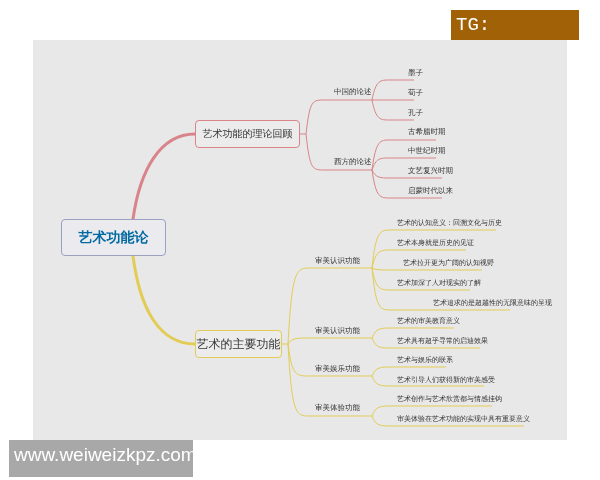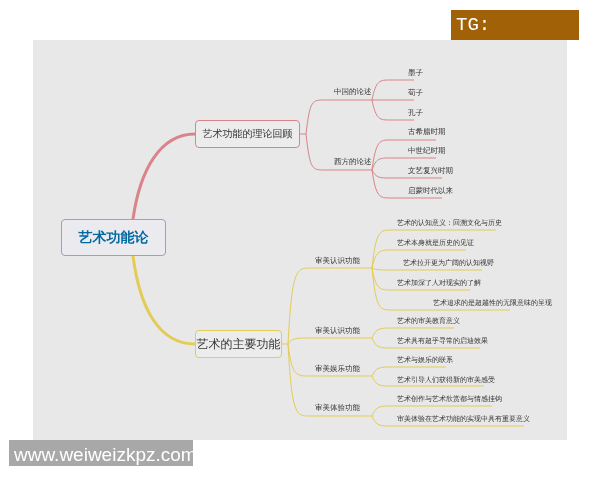--- a/index.html
+++ b/index.html
@@ -2,21 +2,21 @@
 <html><head>
   <meta charset="utf-8">
   <style>
     html, body { margin: 0; padding: 0; background: #ffffff; }
     body { width: 600px; height: 480px; position: relative; overflow: hidden;
            font-family: "DejaVu Sans", "Liberation Sans", sans-serif; }
     .panel { position: absolute; left: 33px; top: 40px; width: 534px; height: 400px; background: #e8e8e8; }
     .wm-top { position: absolute; left: 451px; top: 10px; width: 128px; height: 30px; background: #a16207;
               color: #ffffff; font-family: Liberation Mono, monospace; font-size: 19px; line-height: 30px;
               padding-left: 5px; box-sizing: border-box; }
-    .wm-bottom { position: absolute; left: 9px; top: 440px; width: 184px; height: 26px; background: #a8a8a8;
+    .wm-bottom { position: absolute; left: 9px; top: 440px; width: 184px; height: 37px; background: #a8a8a8;
                  color: #ffffff; font-family: "Liberation Sans", sans-serif; font-size: 19px; line-height: 30px;
                  padding-left: 5px; box-sizing: border-box; }
     svg { position: absolute; left: 0; top: 0; }
     .root-box { position: absolute; left: 61px; top: 219px; width: 105px; height: 37px; box-sizing: border-box;
                 border: 1.5px solid #9aa0c0; border-radius: 4px; background: #ebebef;
                 font-size: 14px; font-weight: bold; color: #0369a1; display: flex; align-items: center; justify-content: center; }
     .box1 { position: absolute; left: 195px; top: 120px; width: 105px; height: 28px; box-sizing: border-box;
             border: 1.5px solid #d9848a; border-radius: 4px; background: #ececec;
             font-size: 10px; color: #333; display: flex; align-items: center; justify-content: center; }
     .box2 { position: absolute; left: 195px; top: 330px; width: 87px; height: 28px; box-sizing: border-box;

